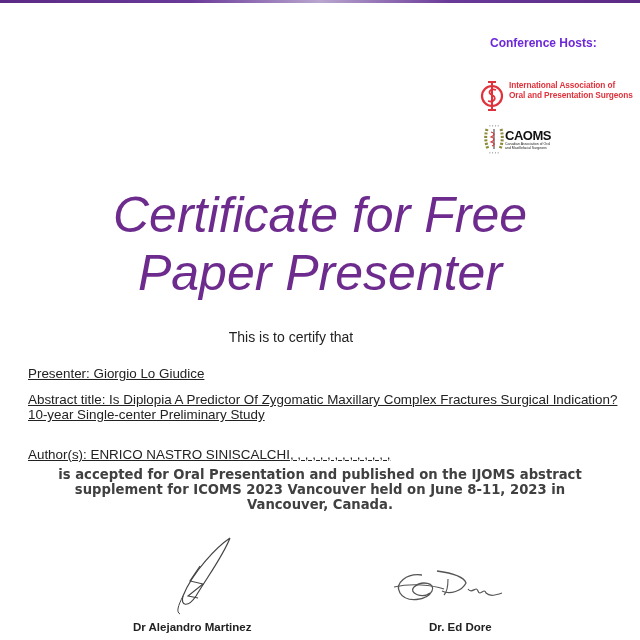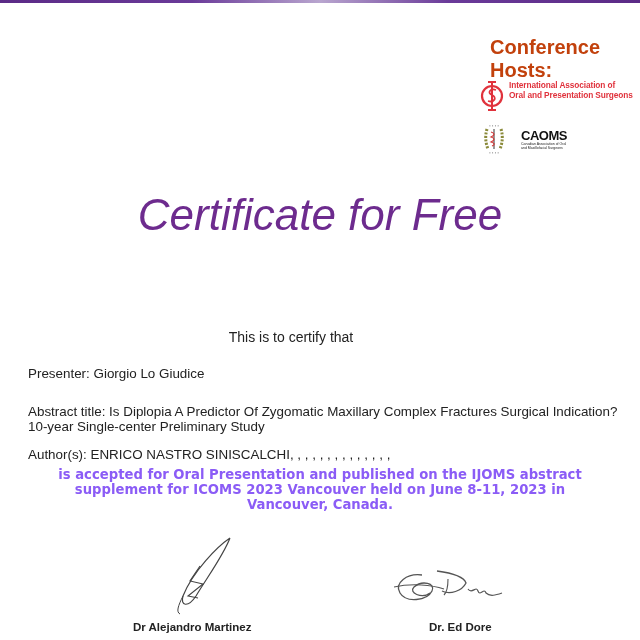--- a/index.html
+++ b/index.html
@@ -1,33 +1,33 @@
 <!DOCTYPE html>
 <html><head>
 <meta charset="utf-8">
 <style>
   html, body { margin:0; padding:0; }
   body { width:640px; height:640px; background:#ffffff; position:relative; overflow:hidden; font-family:"Liberation Sans", sans-serif; color:#111; }
   .top-bar { position:absolute; left:0; top:0; width:640px; height:3px; background:linear-gradient(90deg,#5b2a86 0%,#6a3a99 30%,#b9a6cf 50%,#6a3a99 70%,#5b2a86 100%); }
-  .hosts-title { position:absolute; left:490px; top:36px; font-weight:bold; font-size:20px; color:#c2410c; }
+  .hosts-title { position:absolute; left:490px; top:36px; font-weight:bold; font-size:12px; color:#6d28d9; }
   .iaoms { position:absolute; left:479px; top:80px; display:flex; align-items:flex-start; }
   .iaoms-logo { width:26px; height:32px; }
   .iaoms-text { margin-left:4px; color:#e0323c; font-weight:bold; font-size:8.3px; line-height:10px; letter-spacing:-0.1px; }
   .caoms { position:absolute; left:483px; top:123px; display:flex; align-items:center; }
   .caoms-logo { width:22px; height:32px; }
-  .caoms-text-wrap { margin-left:16px; }
+  .caoms-text-wrap { margin-left:0; }
   .caoms-name { font-weight:bold; font-size:13px; color:#111; letter-spacing:-0.5px; line-height:13px; }
   .caoms-sub { font-size:3.5px; line-height:4px; color:#222; }
-  .main-title { position:absolute; left:0; top:186px; width:640px; text-align:center; color:#6d2b8e; font-style:italic; font-size:44px; line-height:58px; font-family:"Liberation Sans", sans-serif; }
+  .main-title { position:absolute; left:0; top:186px; width:640px; text-align:center; color:#6d2b8e; font-style:italic; font-size:50px; line-height:58px; font-family:"Liberation Sans", sans-serif; }
   .certify { position:absolute; left:0; top:329px; width:582px; text-align:center; font-size:14px; color:#222; }
-  .field { position:absolute; left:28px; font-size:13.4px; color:#222; line-height:15px; width:590px; }
+  .field { position:absolute; left:28px; font-size:13.4px; color:#222; line-height:15px; width:590px;text-decoration:underline; }
   .presenter { top:366px; }
-  .abstract { top:392px;margin-top:12px; }
+  .abstract { top:392px; }
   .authors { top:432px;margin-top:15px; }
-  .accepted { position:absolute; left:40px; top:467px; width:560px; text-align:center; font-weight:bold; font-size:13.2px; line-height:15px; font-family:"DejaVu Sans", sans-serif; color:#8b5cf6; }
+  .accepted { position:absolute; left:40px; top:467px; width:560px; text-align:center; font-weight:bold; font-size:13.2px; line-height:15px; font-family:"DejaVu Sans", sans-serif; color:#404040; }
   .sig1 { position:absolute; left:168px; top:536px; width:70px; height:80px; }
   .sig2 { position:absolute; left:392px; top:565px; width:120px; height:45px; }
   .signer { position:absolute; top:621px; font-weight:bold; font-size:11.5px; color:#222; font-family:Liberation Sans, sans-serif; }
   .signer1 { left:133px; }
   .signer2 { left:418px;margin-left:11px; }
 </style>
 </head>
 <body>
 
 <div class="top-bar"></div>
@@ -59,20 +59,21 @@
   </svg>
   <div class="caoms-text-wrap">
     <div class="caoms-name">CAOMS</div>
     <div class="caoms-sub">Canadian Association of Oral</div>
     <div class="caoms-sub">and Maxillofacial Surgeons</div>
   </div>
 </div>
 
 <div class="main-title">
   <div>Certificate for Free</div>
+  <div>Paper Presenter</div>
 </div>
 
 <div class="certify">This is to certify that</div>
 
 <div class="field presenter">Presenter: Giorgio Lo Giudice</div>
 <div class="field abstract">Abstract title: Is Diplopia A Predictor Of Zygomatic Maxillary Complex Fractures Surgical Indication? 10-year Single-center Preliminary Study</div>
 <div class="field authors">Author(s): ENRICO NASTRO SINISCALCHI, , ,   ,   , , , , , , , , , ,</div>
 
 <div class="accepted">is accepted for Oral Presentation and published on the IJOMS abstract supplement for ICOMS 2023 Vancouver held on June 8-11, 2023 in Vancouver, Canada.</div>
 

